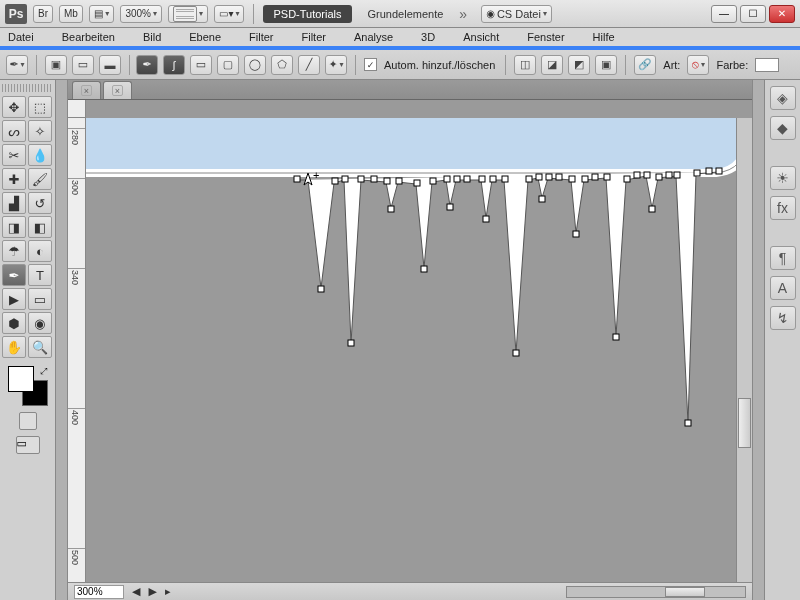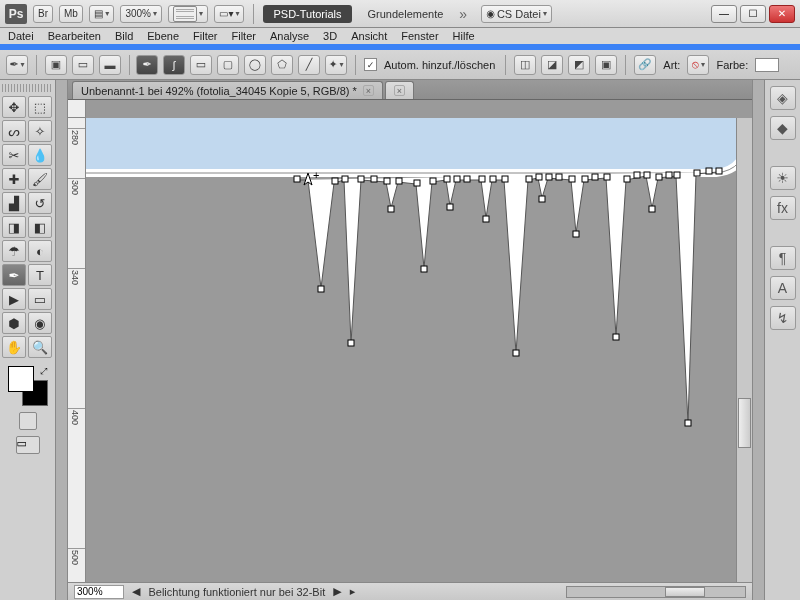--- a/index.html
+++ b/index.html
@@ -10,21 +10,21 @@
 .tb-dd{display:flex;align-items:center;gap:2px}
 .tb-dd::after{content:'▾';font-size:8px;color:#555}
 .kbd-icon{width:24px;height:16px;border:1px solid #888;border-radius:2px;background:#eee;position:relative}
 .kbd-icon::before{content:'';position:absolute;inset:2px;border-top:3px double #aaa;border-bottom:3px double #aaa}
 .title-tab{padding:3px 10px;border-radius:3px;color:#333}
 .title-tab.dark{background:#444;color:#fff}
 .chev{color:#666;font-size:14px}
 .win-btns{margin-left:auto;display:flex;gap:3px}
 .win-btn{width:26px;height:18px;border:1px solid #888;border-radius:3px;background:linear-gradient(#f8f8f8,#ddd);display:flex;align-items:center;justify-content:center;font-size:10px}
 .win-btn.close{background:linear-gradient(#e77,#c33);color:#fff;border-color:#922}
-.menubar{height:22px;background:#d8d8d8;border-bottom:6px solid #3b82f6;display:flex;align-items:center;padding:0 8px;gap:14px;color:#222}
+.menubar{height:22px;background:#d8d8d8;border-bottom:4px solid #3b82f6;display:flex;align-items:center;padding:0 8px;gap:28px;color:#222}
 .optbar{height:30px;background:linear-gradient(#d6d6d6,#c8c8c8);border-bottom:1px solid #888;display:flex;align-items:center;padding:0 6px;gap:5px}
 .opt-icon{width:22px;height:20px;background:linear-gradient(#f0f0f0,#d8d8d8);border:1px solid #999;border-radius:3px;display:flex;align-items:center;justify-content:center;font-size:11px;color:#444}
 .opt-sep{width:1px;height:20px;background:#999;margin:0 3px}
 .opt-icon.dark{background:linear-gradient(#666,#444);color:#eee}
 .opt-checkbox{width:13px;height:13px;border:1px solid #888;background:#fff;display:flex;align-items:center;justify-content:center;font-size:9px;color:#333}
 .opt-label{color:#222;margin:0 2px}
 .color-swatch{width:24px;height:14px;border:1px solid #888;background:#fff}
 .workspace{position:absolute;top:80px;bottom:0;left:0;right:0;display:flex}
 .tool-col{width:56px;background:#d0d0d0;border-right:1px solid #888;padding:4px 2px;display:flex;flex-direction:column;gap:2px}
 .tool-grabber{height:8px;background:repeating-linear-gradient(90deg,#999 0 1px,transparent 1px 3px);margin-bottom:2px}
@@ -191,21 +191,20 @@
     <div class="qm-row">
       <div class="qm" style="width:24px">▭</div>
     </div>
   </div>
 
   <div class="docking-bar"></div>
 
   <div class="doc-area">
     <div class="tabstrip" id="tabstrip">
         <div class="doc-tab">
-          <span>Unbenannt-1 bei 492% (fotolia_34045 Kopie 5, RGB/8) *</span>
           <span class="x">×</span>
         </div>
         <div class="doc-tab active">
           <span class="x">×</span>
         </div>
       </div>
     <div style="display:flex">
         <div style="width:18px;height:18px;background:#eee;border-right:1px solid #888;border-bottom:1px solid #888"></div>
         <div class="ruler-h" id="rulerH"></div>
       </div>
@@ -298,21 +297,20 @@
           </g>
         </svg>
       </div>
       <div class="vscroll">
           <div class="vthumb"></div>
         </div>
     </div>
     <div class="statusbar">
       <input value="300%" style="">
       <span>◀</span>
-      <span>Belichtung funktioniert nur bei 32-Bit</span>
       <span>▶</span>
       <span>▸</span>
       <div class="sb-scroll">
           <div class="thumb"></div>
         </div>
     </div>
   </div>
 
   <div class="docking-bar" style="border-left:1px solid #888;border-right:none"></div>
 

